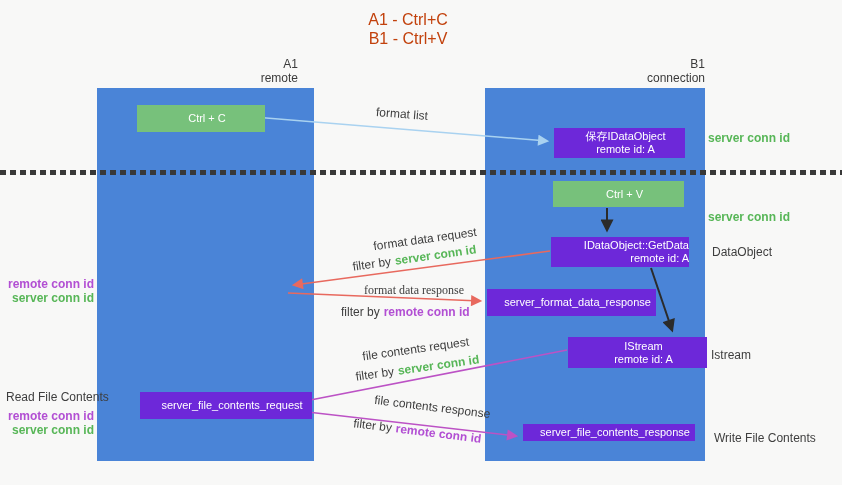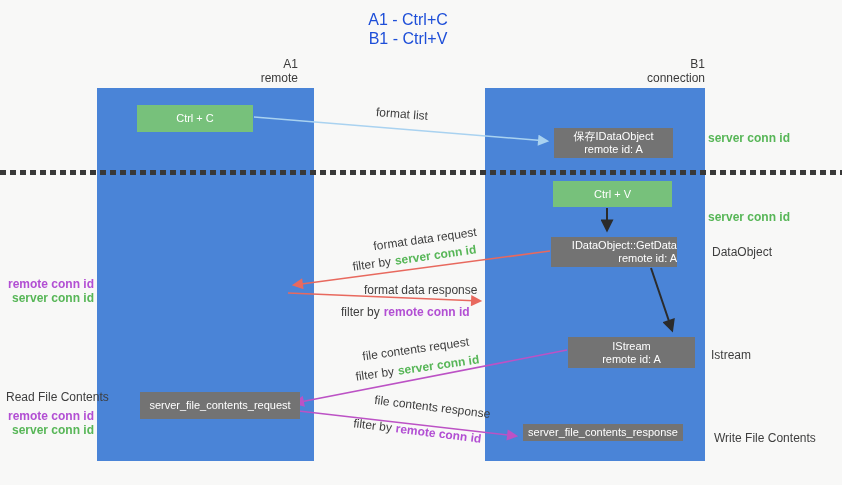--- a/index.html
+++ b/index.html
@@ -5,36 +5,36 @@
   html,body { margin:0; padding:0; }
   body { font-family:"Liberation Sans", sans-serif; }
   .canvas {
     position:relative; width:842px; height:485px;
     background:#f8f8f7; overflow:hidden;
     color:#3d3d3d;
   }
   .abs { position:absolute; }
 
   .title-block { top:10px; left:308px; width:200px; text-align:center;
-                 font-size:16px; line-height:19px; color:#1d4ed8; }
+                 font-size:16px; line-height:19px; color:#c2410c; }
 
   .lifeline-header { text-align:right; font-size:12px; line-height:14px; color:#3b3b3b; }
 
   .column { background:#4a84d7; top:88px; height:373px; z-index:1; }
   .col-a1 { left:97px;  width:217px; }
   .col-b1 { left:485px; width:220px; }
 
   .dotted-sep { top:170px; left:0; width:842px; height:5px; z-index:6;
     background:repeating-linear-gradient(90deg,#383838 0 6px, transparent 6px 10px); }
 
   .box { z-index:10; display:flex; flex-direction:column; justify-content:center;
          align-items:center; color:#ffffff; font-size:11px; line-height:13px;
-         text-align:center; }
+         text-align:center;padding-left:12px; }
   .box.green  { background:#77c17b; }
-  .box.orange { background:#737373; }
+  .box.orange { background:#6d28d9; }
 
   .b-ctrlc    { left:137px; top:105px; width:116px; height:27px; }
   .b-saveobj  { left:554px; top:128px; width:119px; height:30px; }
   .b-ctrlv    { left:553px; top:181px; width:119px; height:26px; }
   .b-getdata  { left:551px; top:237px; width:126px; height:30px;align-items:flex-end; }
   .b-fmtreq   { left:130px; top:277px; width:157px; height:26px; }
   .b-fmtresp  { left:487px; top:289px; width:157px; height:27px; }
   .b-istream  { left:568px; top:337px; width:127px; height:31px; }
   .b-filereq  { left:140px; top:392px; width:160px; height:27px; }
   .b-fileresp { left:523px; top:424px; width:160px; height:17px; }
@@ -115,20 +115,23 @@
   <div class="abs box green b-ctrlv">
     <div>Ctrl + V</div>
   </div>
 
   <div class="abs box orange b-getdata">
     <div>IDataObject::GetData</div>
     <div>remote id: A</div>
   </div>
 
 
+  <div class="abs box orange b-fmtresp">
+    <div>server_format_data_response</div>
+  </div>
 
   <div class="abs box orange b-istream">
     <div>IStream</div>
     <div>remote id: A</div>
   </div>
 
   <div class="abs box orange b-filereq">
     <div>server_file_contents_request</div>
   </div>
 
@@ -136,21 +139,21 @@
     <div>server_file_contents_response</div>
   </div>
 
   <div class="abs lbl rot-fl" style="left:376px;top:107px;">format list</div>
 
   <div class="abs lbl rot-neg" style="left:373px;top:232px;">format data request</div>
   <div class="abs lbl rot-neg" style="left:352px;top:251px;">
     <span class="sep">filter by</span><span class="green">server conn id</span>
   </div>
 
-  <div class="abs lbl" style="left:364px;top:283px;">format data response</div>
+  <div class="abs lbl" style="left:364px;top:283px;font-family:Liberation Serif, serif;">format data response</div>
   <div class="abs lbl" style="left:341px;top:305px;">
     <span class="sep">filter by</span><span class="purple">remote conn id</span>
   </div>
 
   <div class="abs lbl rot-neg" style="left:362px;top:342px;">file contents request</div>
   <div class="abs lbl rot-neg" style="left:355px;top:361px;">
     <span class="sep">filter by</span><span class="green">server conn id</span>
   </div>
 
   <div class="abs lbl rot-pos" style="left:374px;top:400px;">file contents response</div>

